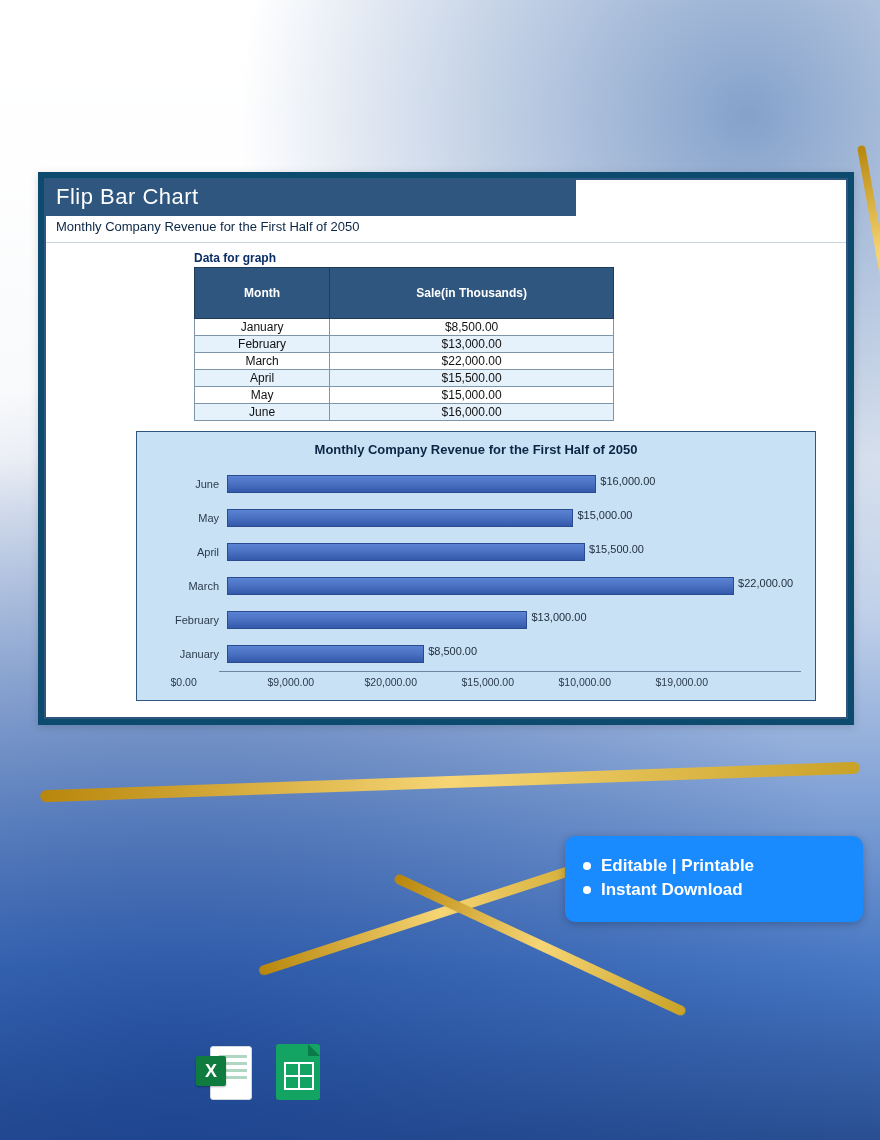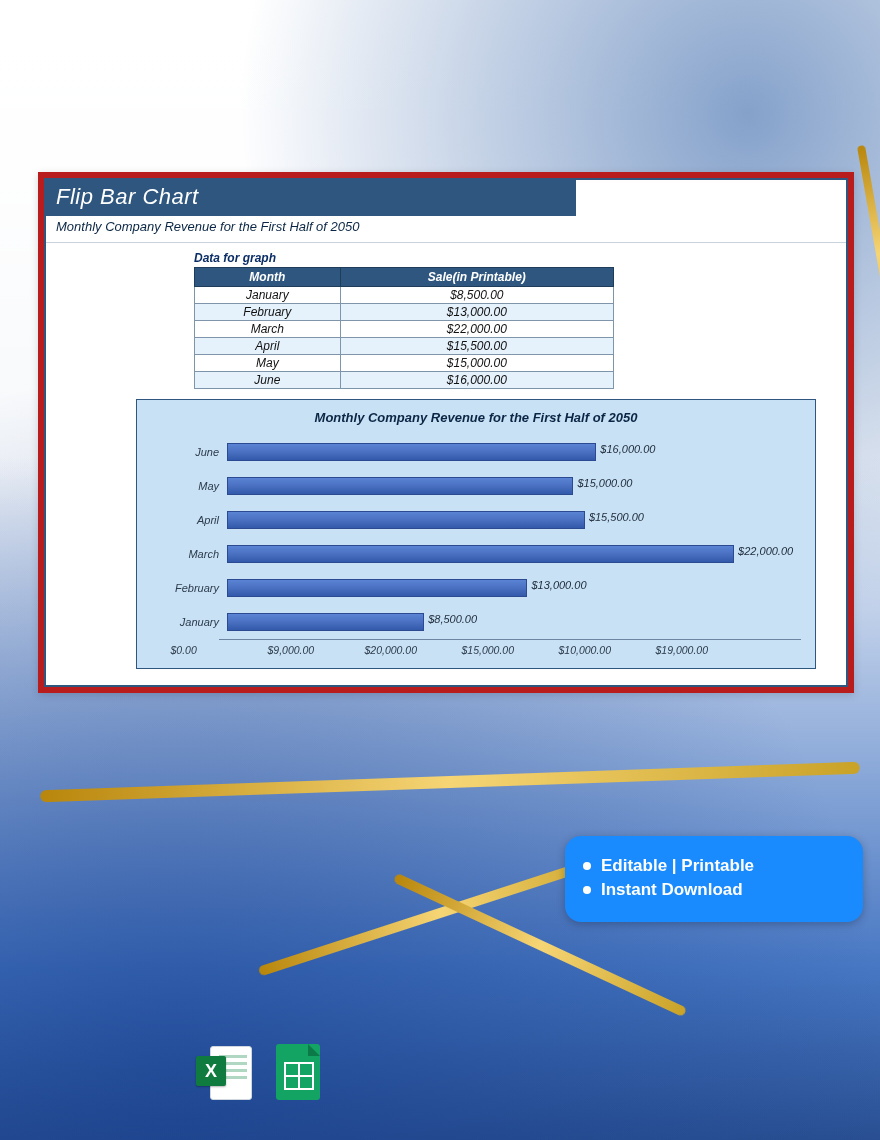--- a/index.html
+++ b/index.html
@@ -33,23 +33,22 @@
   .gold3 { width: 320px; height: 10px; top: 940px; left: 380px; transform: rotate(25deg); }
   .gold4 { width: 220px; height: 8px;  top: 250px; left: 770px; transform: rotate(80deg); }
 
   
   .card {
     position: absolute;
     left: 38px;
     top: 172px;
     width: 804px;
     background: #a21caf;
-    border: 6px solid #b91c1c;
+    border: 6px solid #0c4a6e;
     box-shadow: 0 2px 8px rgba(0,0,0,0.15);
-    font-style: italic;
   }
   .inner {
     border: 2px solid #2f567e;
     background: #fff;
   }
   .title-band {
     background: #2f567e;
     color: #fff;
     font-size: 22px;
     font-weight: 500;
@@ -75,21 +74,21 @@
     margin-left: 148px;
     width: 420px;
     font-size: 12px;
     color: #111;
   }
   table.data th {
     background: #2f567e;
     color: #fff;
     font-weight: 600;
     border: 1px solid #1d3d5b;
-    padding: 2px 4px;
+    padding: 18px 4px;
   }
   table.data td {
     border: 1px solid #7f95aa;
     padding: 1px 4px;
     text-align: center;
   }
   table.data tr:nth-child(even) td { background: #e5f1fb; }
   table.data tr:nth-child(odd)  td { background: #ffffff; }
 
   
@@ -154,21 +153,21 @@
     transform: translateX(-50%);
   }
 
   
   .feature-box {
     position: absolute;
     left: 565px;
     top: 836px;
     width: 262px;
     background: #1a8bff;
-    border-radius: 16px;
+    border-radius: 10px;
     padding: 16px 18px 18px 18px;
     color: #fff;
     box-shadow: 0 2px 8px rgba(0,0,0,0.25);
   }
   .feat-line {
     display: flex;
     align-items: center;
     font-size: 17px;
     font-weight: 600;
     margin: 4px 0;
@@ -243,21 +242,21 @@
 <div class="card">
   <div class="inner">
     <div class="title-band">Flip Bar Chart</div>
     <div class="subtitle">Monthly Company Revenue for the First Half of 2050</div>
 
     <div class="table-label">Data for graph</div>
     <table class="data">
       <thead>
         <tr>
           <th>Month</th>
-          <th>Sale(in Printable)</th>
+          <th>Sale(in Thousands)</th>
         </tr>
       </thead>
       <tbody id="table-body">
           <tr>
             <td>January</td>
             <td>$8,500.00</td>
           </tr>
           <tr>
             <td>February</td>
             <td>$13,000.00</td>

